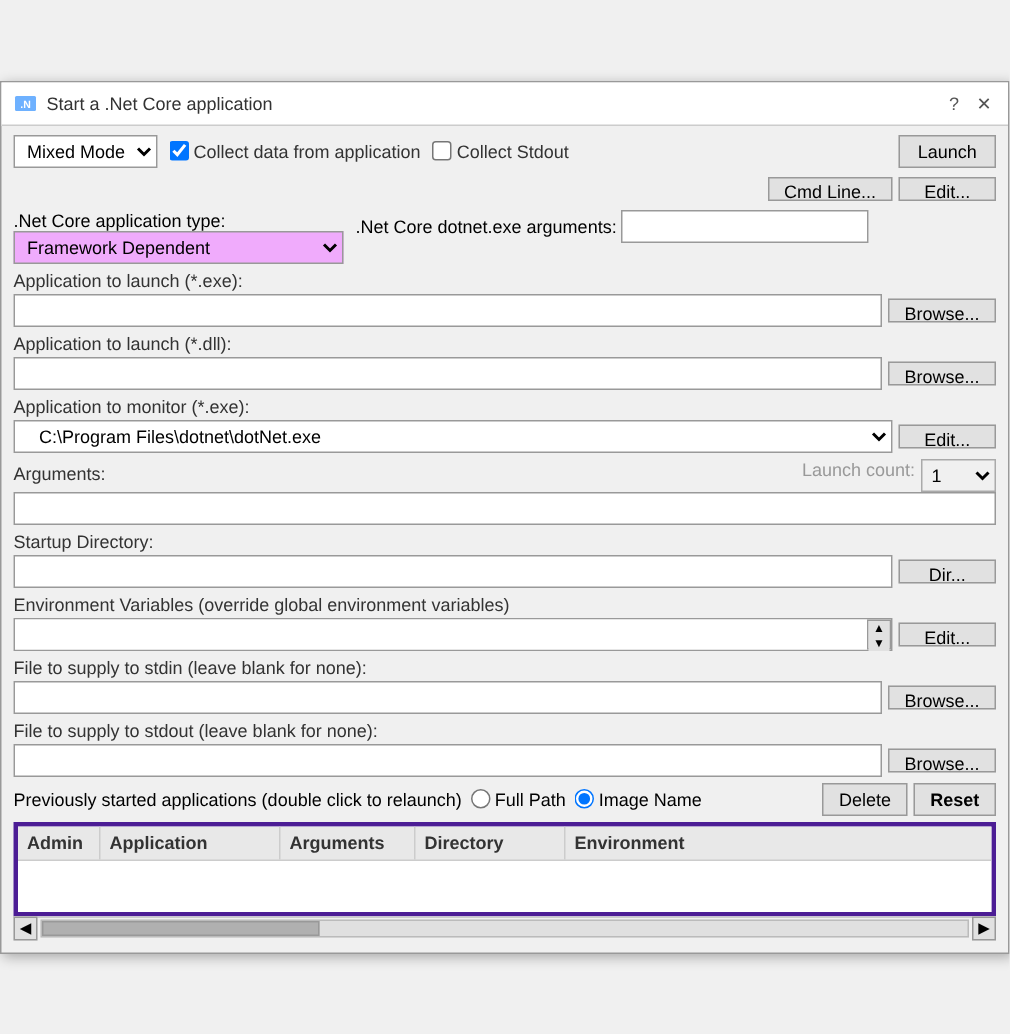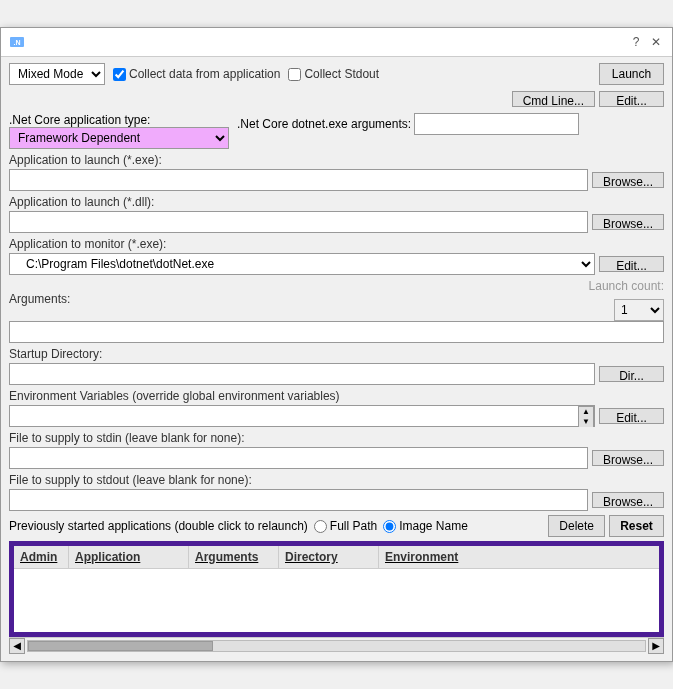--- a/index.html
+++ b/index.html
@@ -147,43 +147,41 @@
       background: #fff;
       padding: 2px 12px;
     }
     .two-field-row {
       display: flex;
       gap: 8px;
       align-items: center;
     }
     .launch-count-group {
       display: flex;
-      align-items: flex-end;
+      align-items: flex-start;
       gap: 4px;
-      flex-direction: column;
     }
     .launch-count-group label {
       font-size: 12px;
       color: #999;
     }
     .launch-count-select {
       width: 50px;
       height: 22px;
       font-size: 12px;
       border: 1px solid #aaa;
       background: #f0f0f0;
       padding: 2px;
     }
     .table-container {
-      border: 5px solid #4c1d95;
+      border: 3px solid #4c1d95;
       background: #fff;
       margin-top: 4px;
-      height: 96px;
+      height: 63px;
       overflow: hidden;
-      text-decoration: underline;
     }
     .table-header {
       display: flex;
       background: #e8e8e8;
       border-bottom: 1px solid #ccc;
     }
     .th {
       font-size: 12px;
       font-weight: bold;
       color: #333;
@@ -275,20 +273,21 @@
 
 <div class="window">
 
   <div class="title-bar">
     <div class="title-bar-left">
 
       <svg width="16" height="16" viewBox="0 0 16 16">
         <rect x="1" y="3" width="14" height="10" rx="1" fill="#4a9eff" opacity="0.8"></rect>
         <text x="8" y="11" text-anchor="middle" font-size="7" fill="white" font-weight="bold">.N</text>
       </svg>
+      <span class="title-text">Start a .Net Core application</span>
     </div>
     <div class="title-bar-right">
       <button class="title-btn">?</button>
       <button class="title-btn">✕</button>
     </div>
   </div>
 
   <div class="content">
 
     <div class="toolbar">

